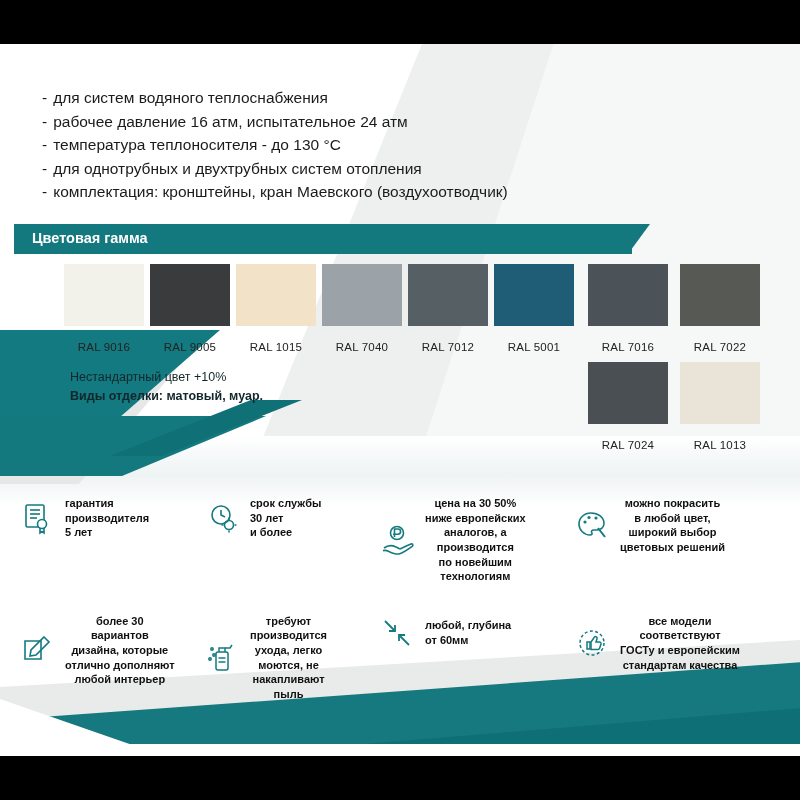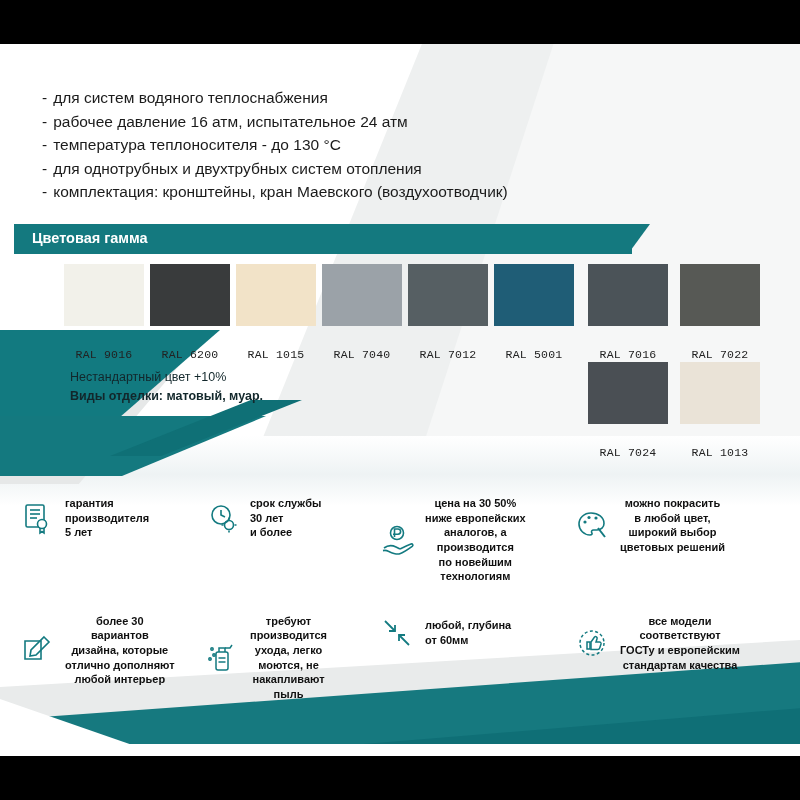--- a/index.html
+++ b/index.html
@@ -147,27 +147,26 @@
   
   .swatch {
     position: absolute;
     z-index: 6;
   }
   .swatch .chip {
     width: 80px;
     height: 62px;
   }
   .swatch .name {
-    margin-top: 22px;
+    margin-top: 15px;
     font-size: 11.5px;
     color: #222;
     letter-spacing: .2px;
     text-align: center;
     width: 80px;
-    font-family: Liberation Mono, monospace;
   }
 
   
   #notes {
     position: absolute;
     left: 70px;
     top: 324px;
     z-index: 7;
     font-size: 12.5px;
     color: #12272b;
@@ -240,21 +239,21 @@
     <div class="label">Цветовая гамма</div>
     <div class="tail"></div>
   </div>
 
   <div class="swatch" style="left:64px;  top:220px;">
     <div class="chip" style="background:#f2f1ea"></div>
     <div class="name">RAL 9016</div>
   </div>
   <div class="swatch" style="left:150px; top:220px;">
     <div class="chip" style="background:#393b3c"></div>
-    <div class="name">RAL 6200</div>
+    <div class="name">RAL 9005</div>
   </div>
   <div class="swatch" style="left:236px; top:220px;">
     <div class="chip" style="background:#f2e3c8"></div>
     <div class="name">RAL 1015</div>
   </div>
   <div class="swatch" style="left:322px; top:220px;">
     <div class="chip" style="background:#9ba2a8"></div>
     <div class="name">RAL 7040</div>
   </div>
   <div class="swatch" style="left:408px; top:220px;">

